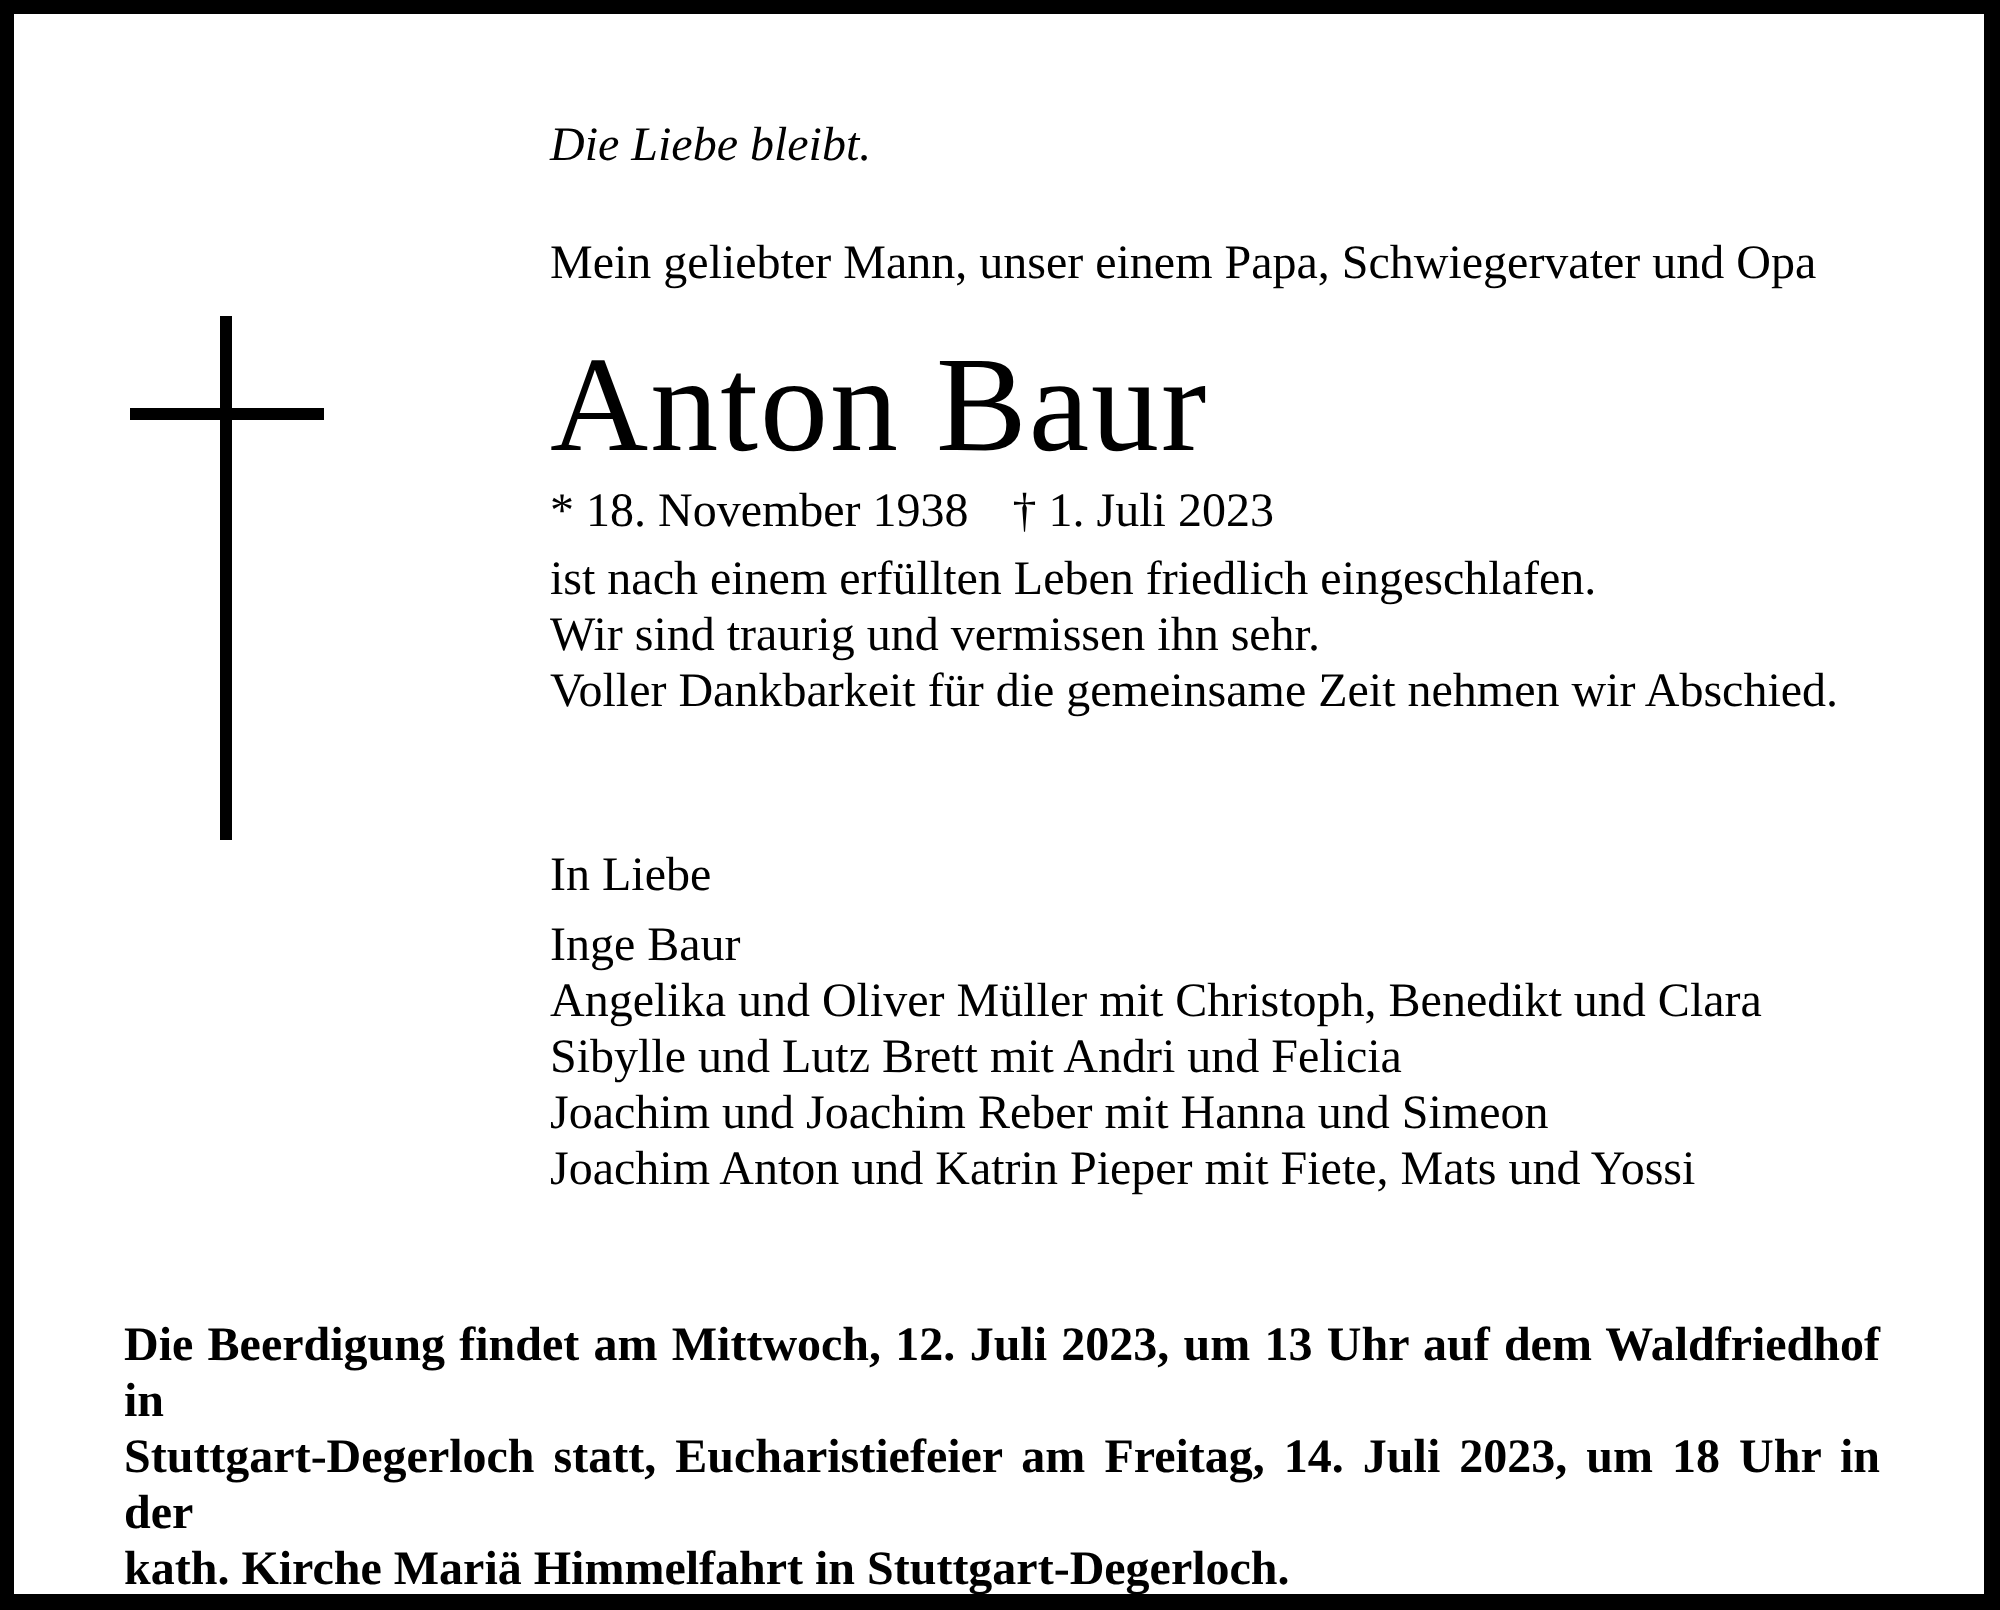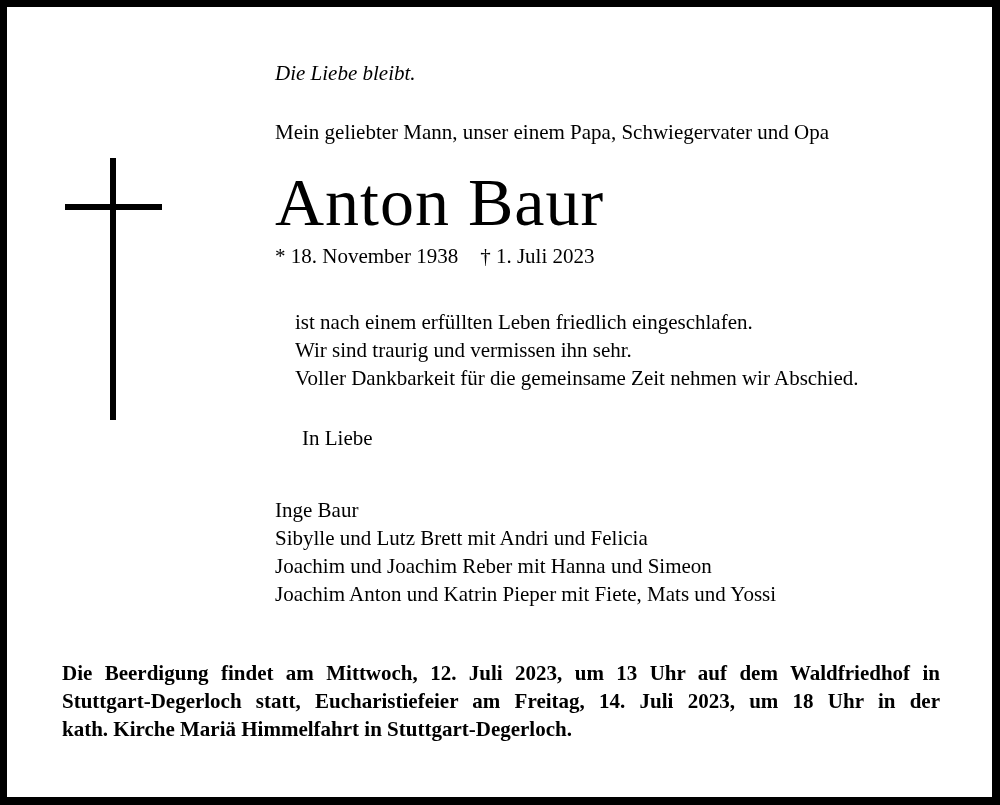--- a/index.html
+++ b/index.html
@@ -40,21 +40,21 @@
       position: absolute;
       left: 65px;
       top: 204px;
       width: 97px;
       height: 6px;
       background: #000;
     }
     .t {
       position: absolute;
       white-space: nowrap;
-      font-size: 21px;
+      font-size: 24px;
       line-height: 28px;
     }
     .motto {
       left: 275px;
       top: 59px;
       font-style: italic;
     }
     .intro {
       left: 275px;
       top: 118px;
@@ -69,35 +69,32 @@
     .dates {
       left: 275px;
       top: 242px;
     }
     .dates .gap {
       display: inline-block;
       width: 22px;
     }
     .body-text {
       left: 275px;
-      top: 308px;
-      margin-left: 20px;
+      top: 276px;
     }
     .body-text div {
       line-height: 28px;
     }
     .inliebe {
       left: 275px;
       top: 424px;
-      margin-left: 27px;
     }
     .family {
       left: 275px;
       top: 459px;
-      margin-top: 37px;
     }
     .family div {
       line-height: 28px;
     }
     .funeral {
       left: 62px;
       top: 659px;
       width: 878px;
       white-space: normal;
       text-align: justify;
@@ -134,20 +131,21 @@
 <div class="t body-text">
   <div>ist nach einem erfüllten Leben friedlich eingeschlafen.</div>
   <div>Wir sind traurig und vermissen ihn sehr.</div>
   <div>Voller Dankbarkeit für die gemeinsame Zeit nehmen wir Abschied.</div>
 </div>
 
 <div class="t inliebe">In Liebe</div>
 
 <div class="t family">
   <div>Inge Baur</div>
+  <div>Angelika und Oliver Müller mit Christoph, Benedikt und Clara</div>
   <div>Sibylle und Lutz Brett mit Andri und Felicia</div>
   <div>Joachim und Joachim Reber mit Hanna und Simeon</div>
   <div>Joachim Anton und Katrin Pieper mit Fiete, Mats und Yossi</div>
 </div>
 
 <div class="t funeral">
   <div>Die Beerdigung findet am Mittwoch, 12. Juli 2023, um 13 Uhr auf dem Waldfriedhof in</div>
   <div>Stuttgart-Degerloch statt, Eucharistiefeier am Freitag, 14. Juli 2023, um 18 Uhr in der</div>
   <div class="last">kath. Kirche Mariä Himmelfahrt in Stuttgart-Degerloch.</div>
 </div>

